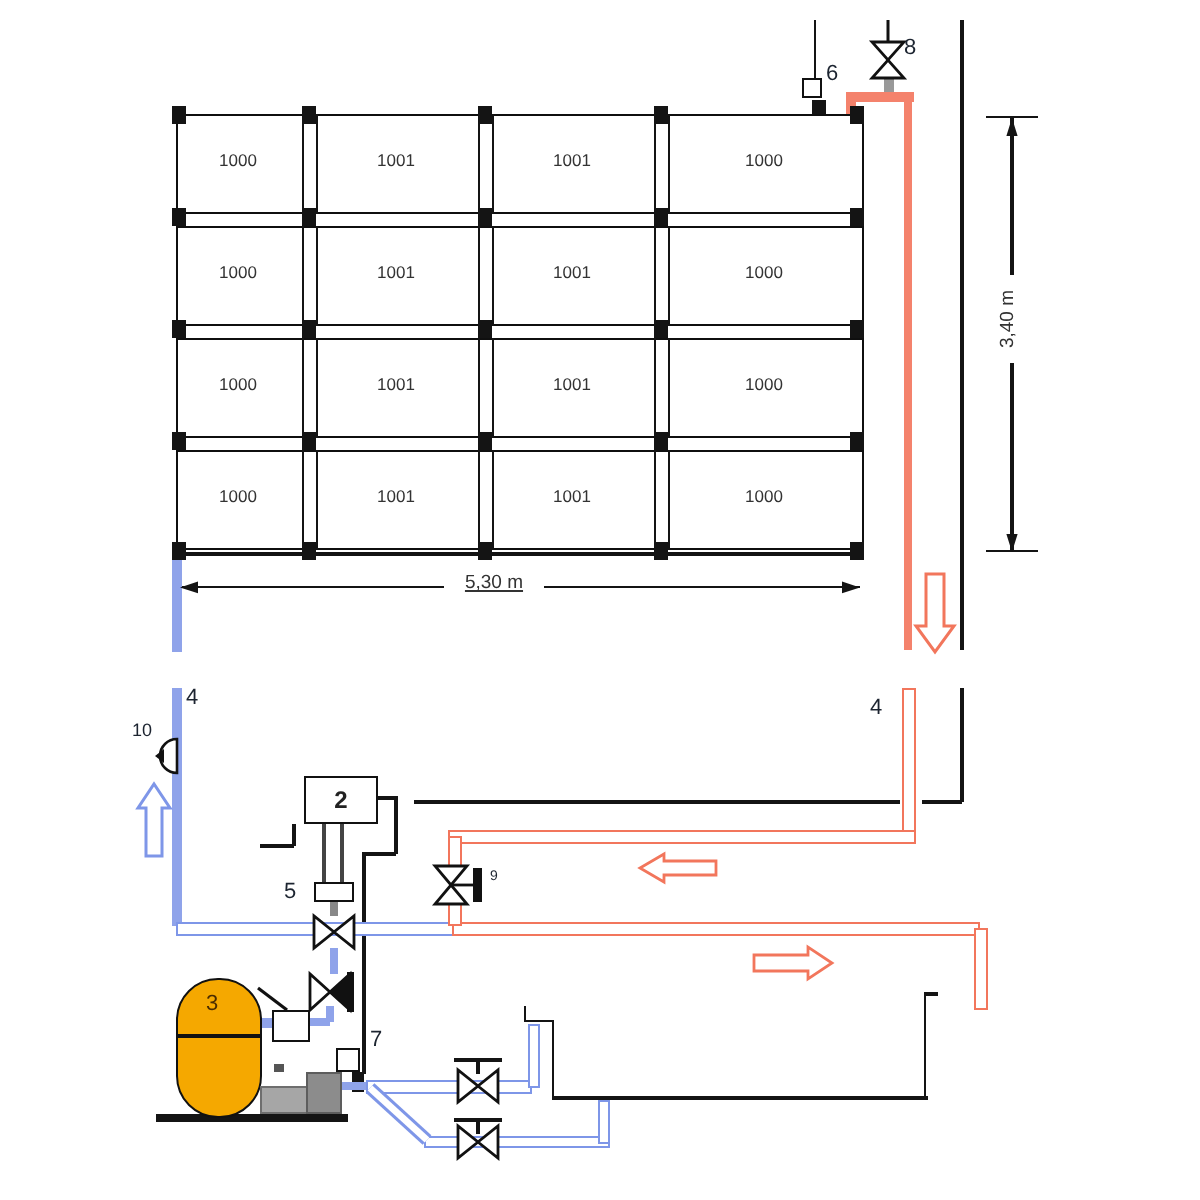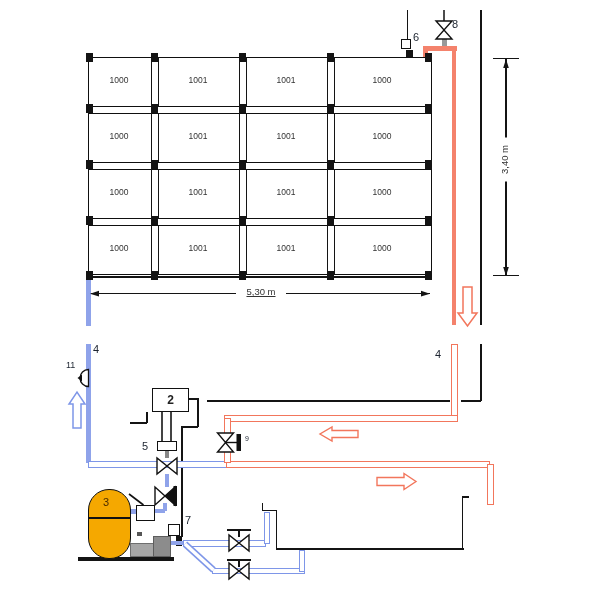--- a/index.html
+++ b/index.html
@@ -61,30 +61,30 @@
   <div class="abs" style="left:441.5px;top:39px;width:5px;height:7px;background:#999;z-index:2;"></div>
 
   <div class="sp-red" style="left:423px;top:46px;width:34px;height:4.5px;"></div>
   <div class="sp-red" style="left:423px;top:50px;width:4.5px;height:8px;"></div>
   <div class="sp-red" style="left:451.5px;top:46px;width:4.5px;height:279px;"></div>
 
   <div class="blk" style="left:480px;top:10px;width:1.6px;height:315px;"></div>
   <div class="blk" style="left:480px;top:344px;width:1.6px;height:57px;"></div>
 
   <div class="blk" style="left:90px;top:293px;width:340px;height:1.4px;"></div>
-  <div class="dimlabel" style="left:236px;top:286px;width:50px;text-decoration:underline;">5,30 m</div>
+  <div class="dimlabel" style="left:222px;top:286px;width:50px;text-decoration:underline;">5,30 m</div>
   <div class="blk" style="left:505.3px;top:59px;width:1.4px;height:217px;"></div>
   <div class="blk" style="left:493px;top:57.5px;width:26px;height:1.4px;"></div>
   <div class="blk" style="left:493px;top:274.5px;width:26px;height:1.4px;"></div>
   <div class="dimlabel" style="left:482px;top:154px;width:44px;transform:rotate(-90deg);">3,40 m</div>
 
   <div class="sp-blue" style="left:86px;top:277px;width:4.5px;height:49px;"></div>
   <div class="sp-blue" style="left:86px;top:344px;width:4.5px;height:119px;"></div>
   <span class="num" style="left:93px;top:343px;">4</span>
-  <span class="num" style="left:66px;top:360px;font-size:9px;">11</span>
+  <span class="num" style="left:66px;top:360px;font-size:9px;">10</span>
   <span class="num" style="left:435px;top:348px;">4</span>
 
   <div id="controller">
       <span>2</span>
     </div>
   <div class="abs" style="left:161px;top:412px;width:1.6px;height:29px;background:#444;z-index:2;"></div>
   <div class="abs" style="left:170px;top:412px;width:1.6px;height:29px;background:#444;z-index:2;"></div>
   <div class="blk" style="left:146px;top:412px;width:1.5px;height:11px;"></div>
   <div class="blk" style="left:130px;top:422px;width:17px;height:1.5px;"></div>
   <div class="blk" style="left:189px;top:398px;width:9px;height:1.5px;"></div>

